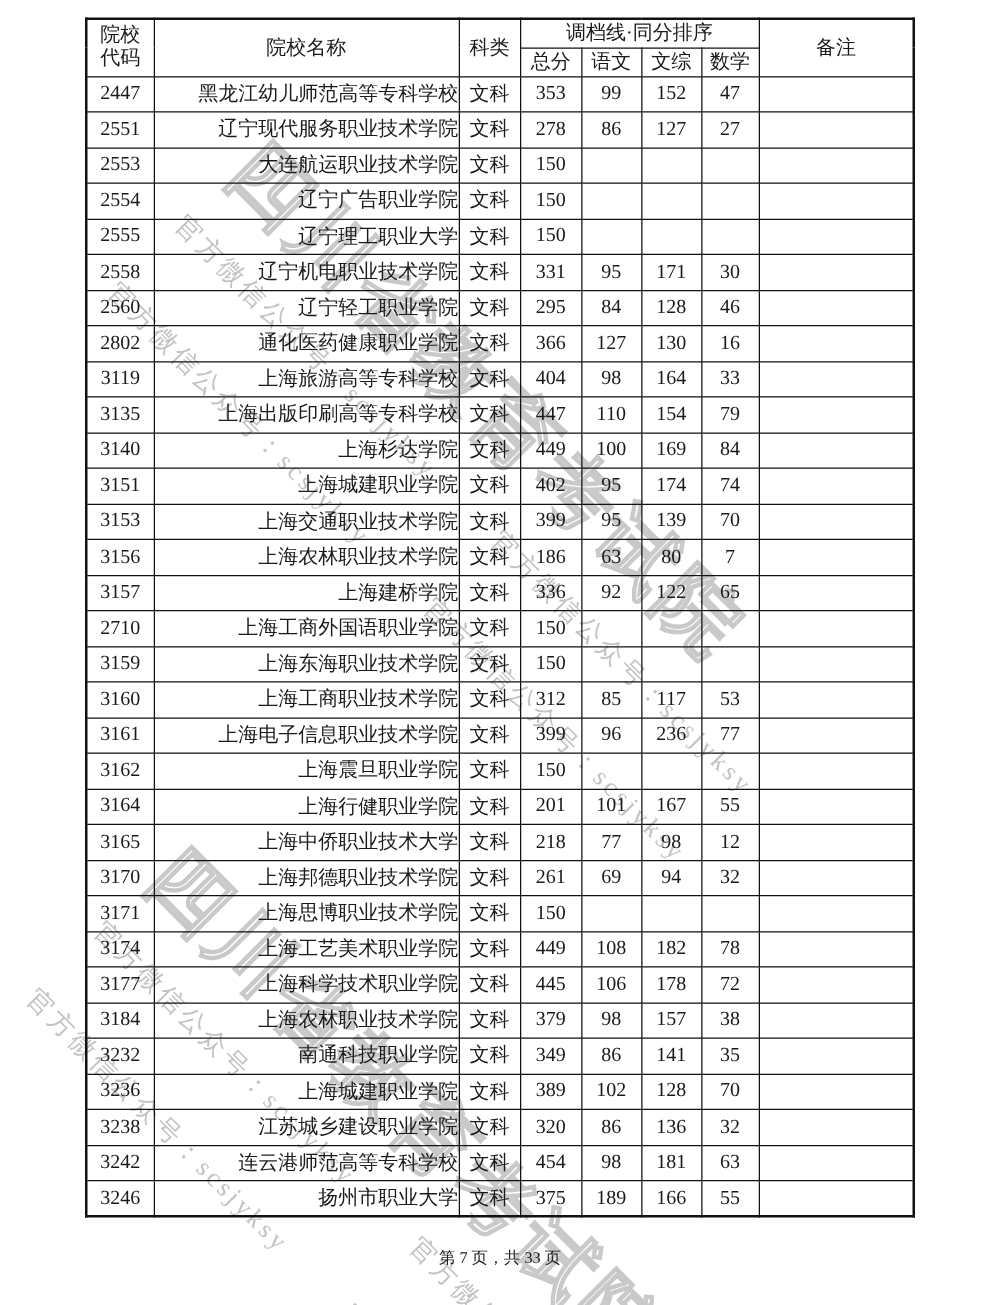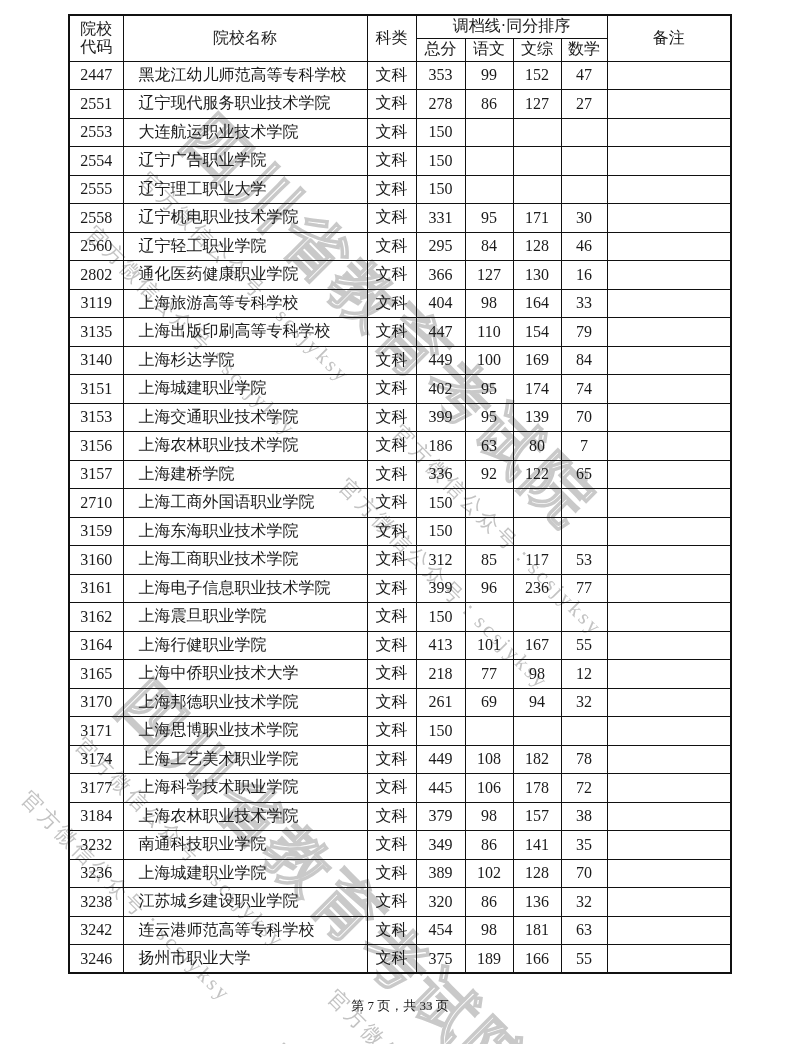--- a/index.html
+++ b/index.html
@@ -59,21 +59,21 @@
   .score-table th, .score-table td {
     border:1.5px solid #111;
     text-align:center;
     vertical-align:middle;
     font-weight:normal;
     overflow:hidden;
   }
   .score-table thead tr { height:23px; }
   .score-table tbody tr { height:28.5px; }
   .h-code { padding:0 6px; word-break:break-all; line-height:1.15; }
-  td.c-name { text-align:left; padding-left:15px; white-space:nowrap; }
+  td.c-name { text-align:right; padding-left:15px; white-space:nowrap; }
 
   
   .footer {
     position:absolute;
     top:997px;
     left:0;
     width:100%;
     text-align:center;
     font-size:13px;
     color:#1a1a1a;
@@ -319,21 +319,21 @@
       <td class="c-num">150</td>
       <td class="c-num"></td>
       <td class="c-num"></td>
       <td class="c-num"></td>
       <td class="c-remark"></td>
     </tr>
         <tr>
       <td class="c-code">3164</td>
       <td class="c-name">上海行健职业学院</td>
       <td class="c-cat">文科</td>
-      <td class="c-num">413</td>
+      <td class="c-num">201</td>
       <td class="c-num">101</td>
       <td class="c-num">167</td>
       <td class="c-num">55</td>
       <td class="c-remark"></td>
     </tr>
         <tr>
       <td class="c-code">3165</td>
       <td class="c-name">上海中侨职业技术大学</td>
       <td class="c-cat">文科</td>
       <td class="c-num">218</td>

